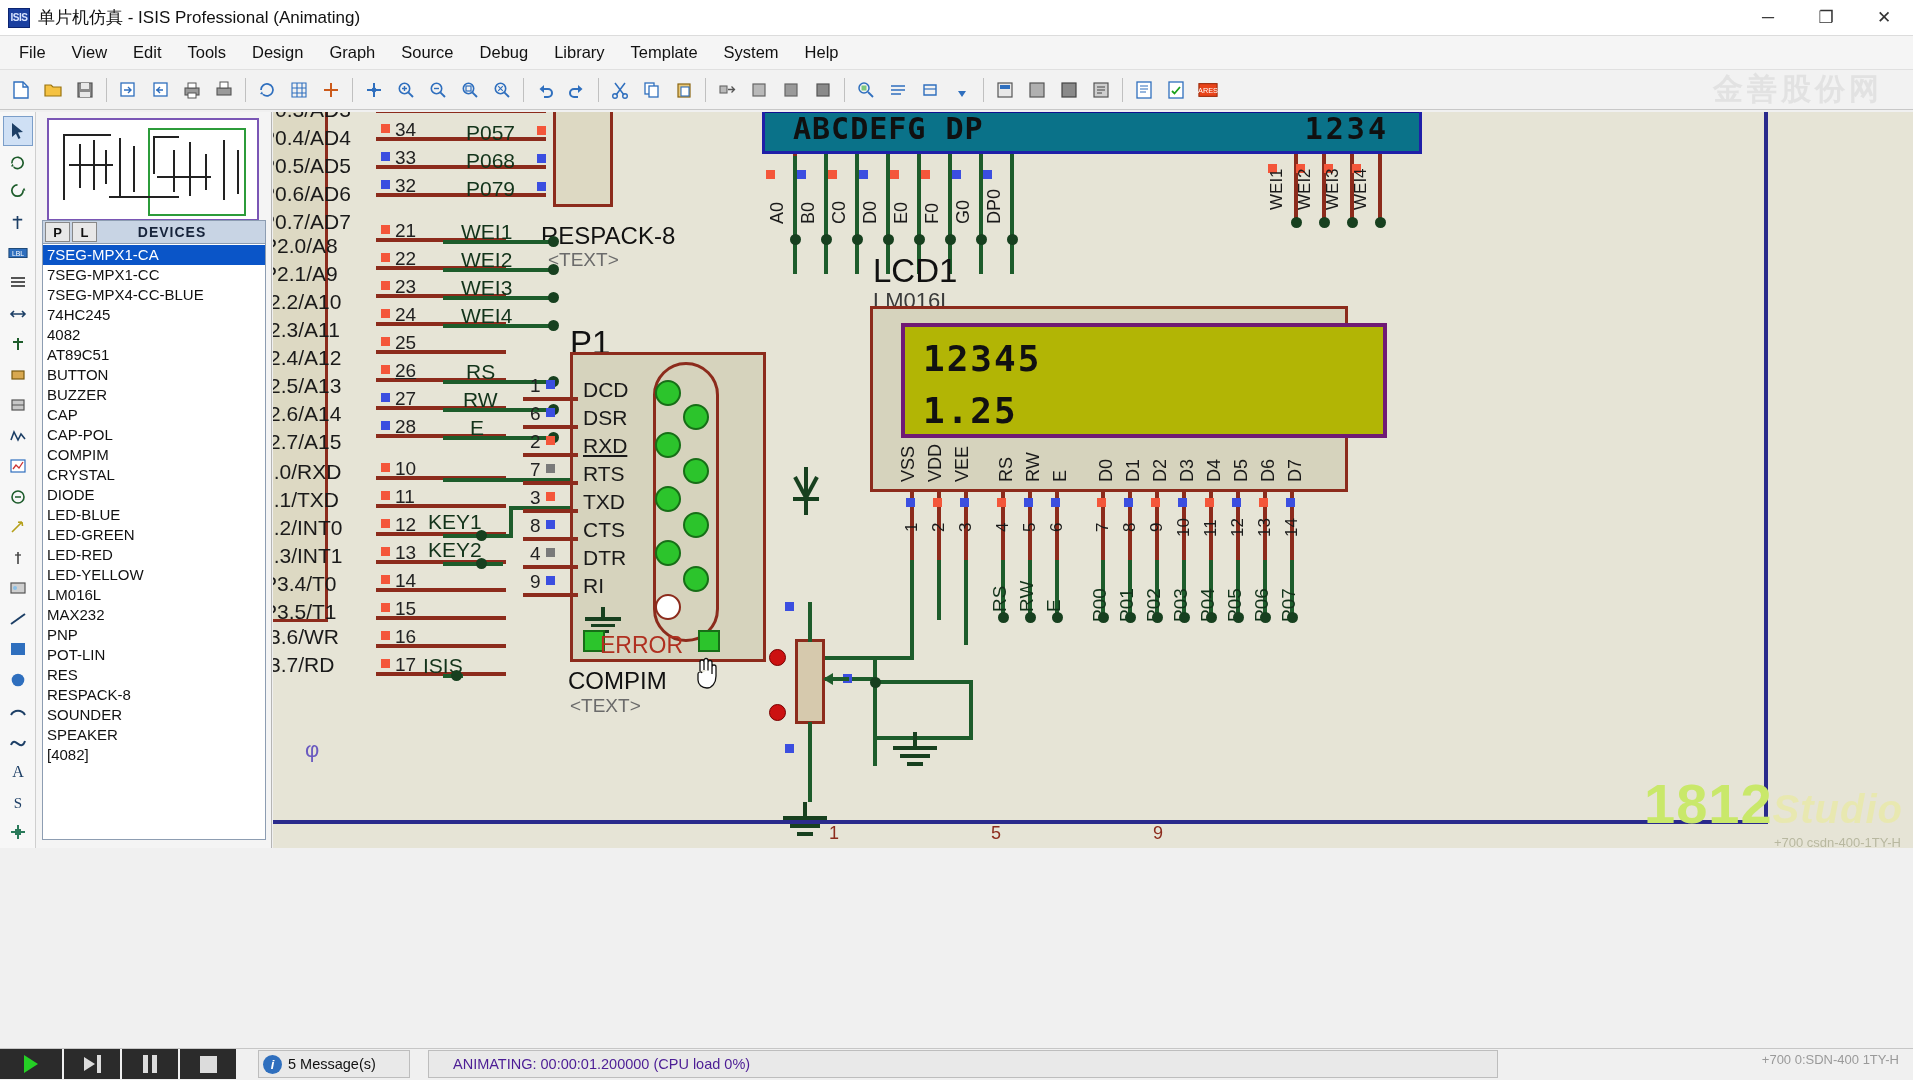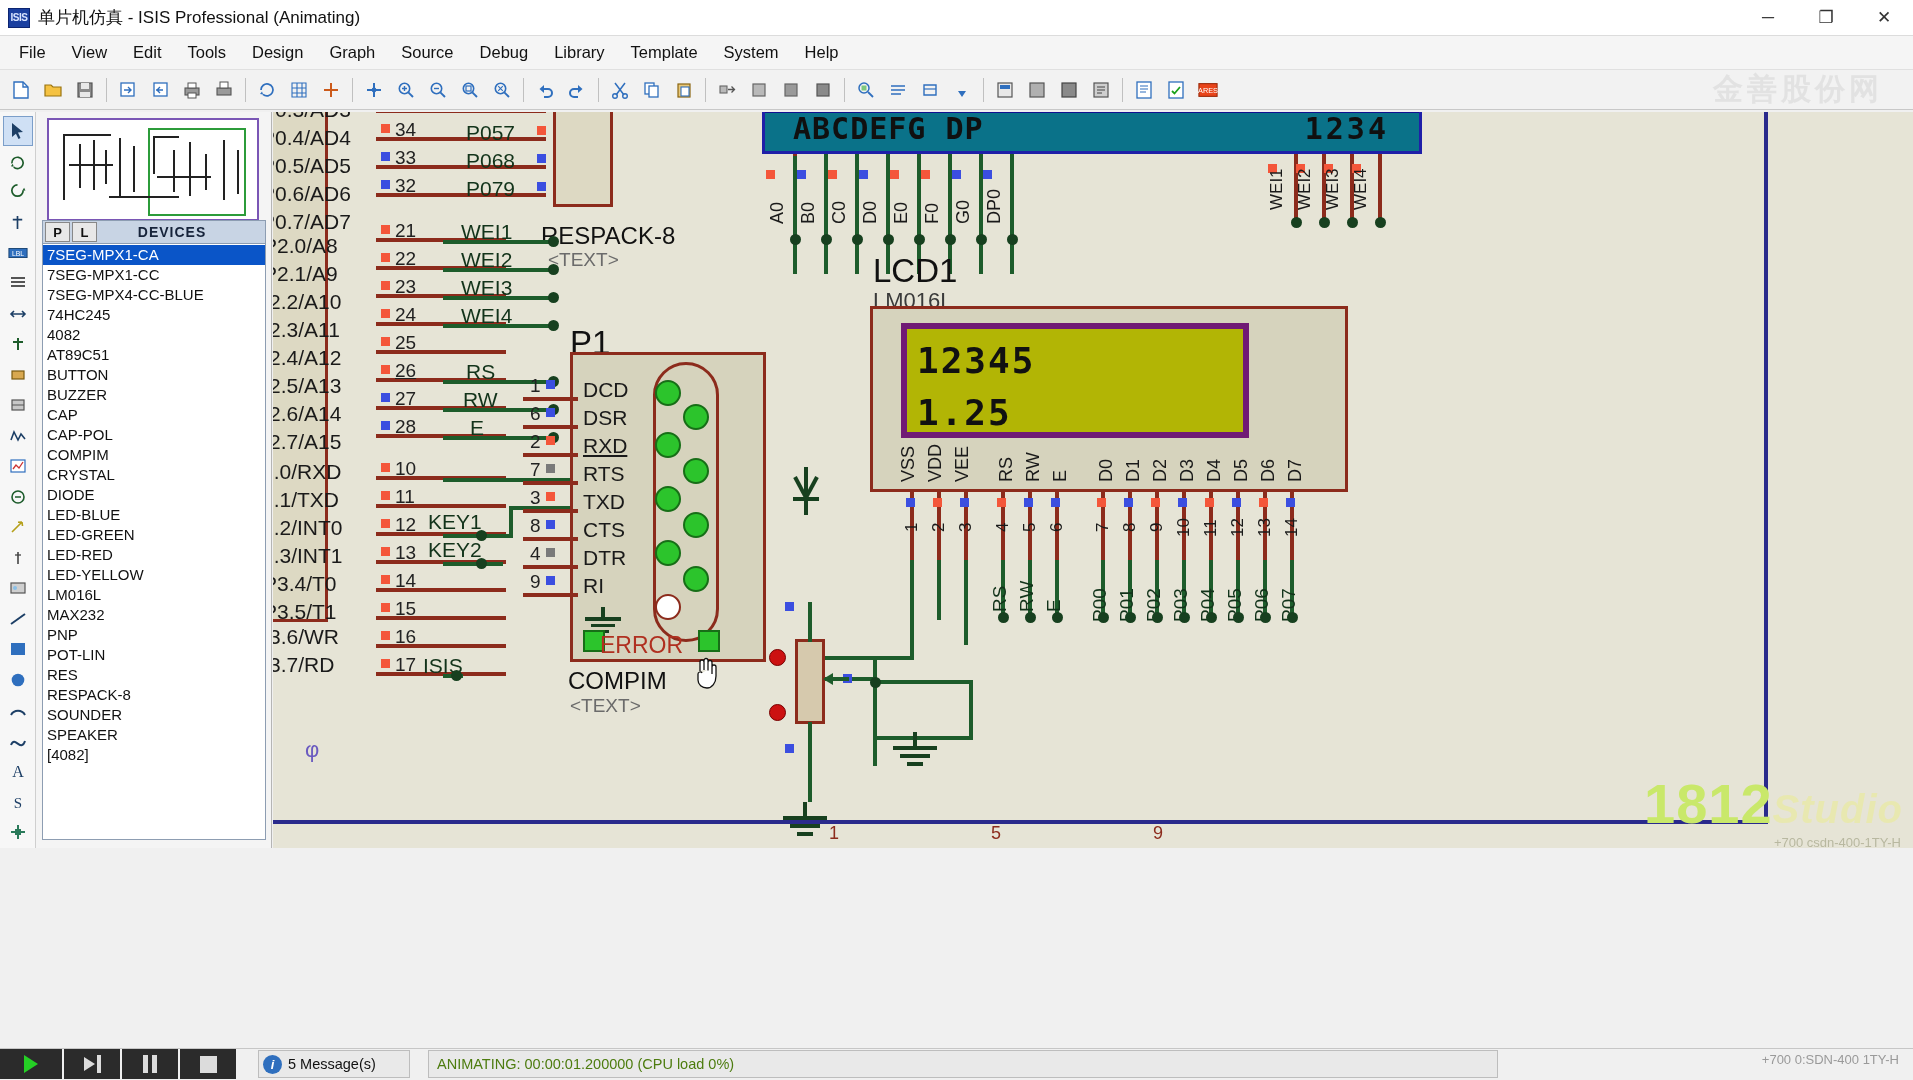--- a/index.html
+++ b/index.html
@@ -171,23 +171,23 @@
     font-family: "DejaVu Sans Mono", monospace; font-size: 30px; font-weight: bold;
     color: #101010; letter-spacing: 3px;
   }
 
   
   #lcd-body {
     position: absolute; left: 597px; top: 194px; width: 478px; height: 186px;
     background: #d6d3bd; border: 3px solid #8c2b1c;
   }
   #lcd-screen {
-    position: absolute; left: 28px; top: 14px; width: 348px; height: 115px;
-    background: #b2b505; border: 6px solid #701a75;
-    padding: 6px 10px;
+    position: absolute; left: 28px; top: 14px; width: 486px; height: 115px;
+    background: #b2b505; border: 4px solid #701a75;
+    padding: 6px 18px;
   }
   .lcd-line {
     font-family: "DejaVu Sans Mono", monospace; font-size: 36px; font-weight: bold;
     color: #111; line-height: 52px; letter-spacing: 2px;
   }
 
   
   #compim-body {
     position: absolute; left: 297px; top: 240px; width: 196px; height: 310px;
     background: #d6d3bd; border: 3px solid #8c2b1c;
@@ -274,22 +274,22 @@
   }
   #msg-ico {
     width: 19px; height: 19px; border-radius: 50%; background: #2f6fbe;
     color: #fff; font-size: 13px; font-weight: bold; font-style: italic;
     display: flex; align-items: center; justify-content: center; margin-right: 6px;
   }
   #msg-text { font-size: 14.5px; color: #111; }
   #animstatus {
     position: absolute; left: 428px; top: 1050px; width: 1070px; height: 28px;
     background: #e9e9e9; border: 1px solid #bdbdbd;
-    display: flex; align-items: center; padding-left: 8px;
-    font-size: 14.5px; color: #4d7c0f;
+    display: flex; align-items: center; padding-left: 24px;
+    font-size: 14.5px; color: #4c1d95;
   }
   #coord-text {
     position: absolute; right: 14px; top: 1052px; font-size: 13px; color: #9a9a9a;
   }
 </style>
 </head>
 <body>
 
 <div id="app">
 

